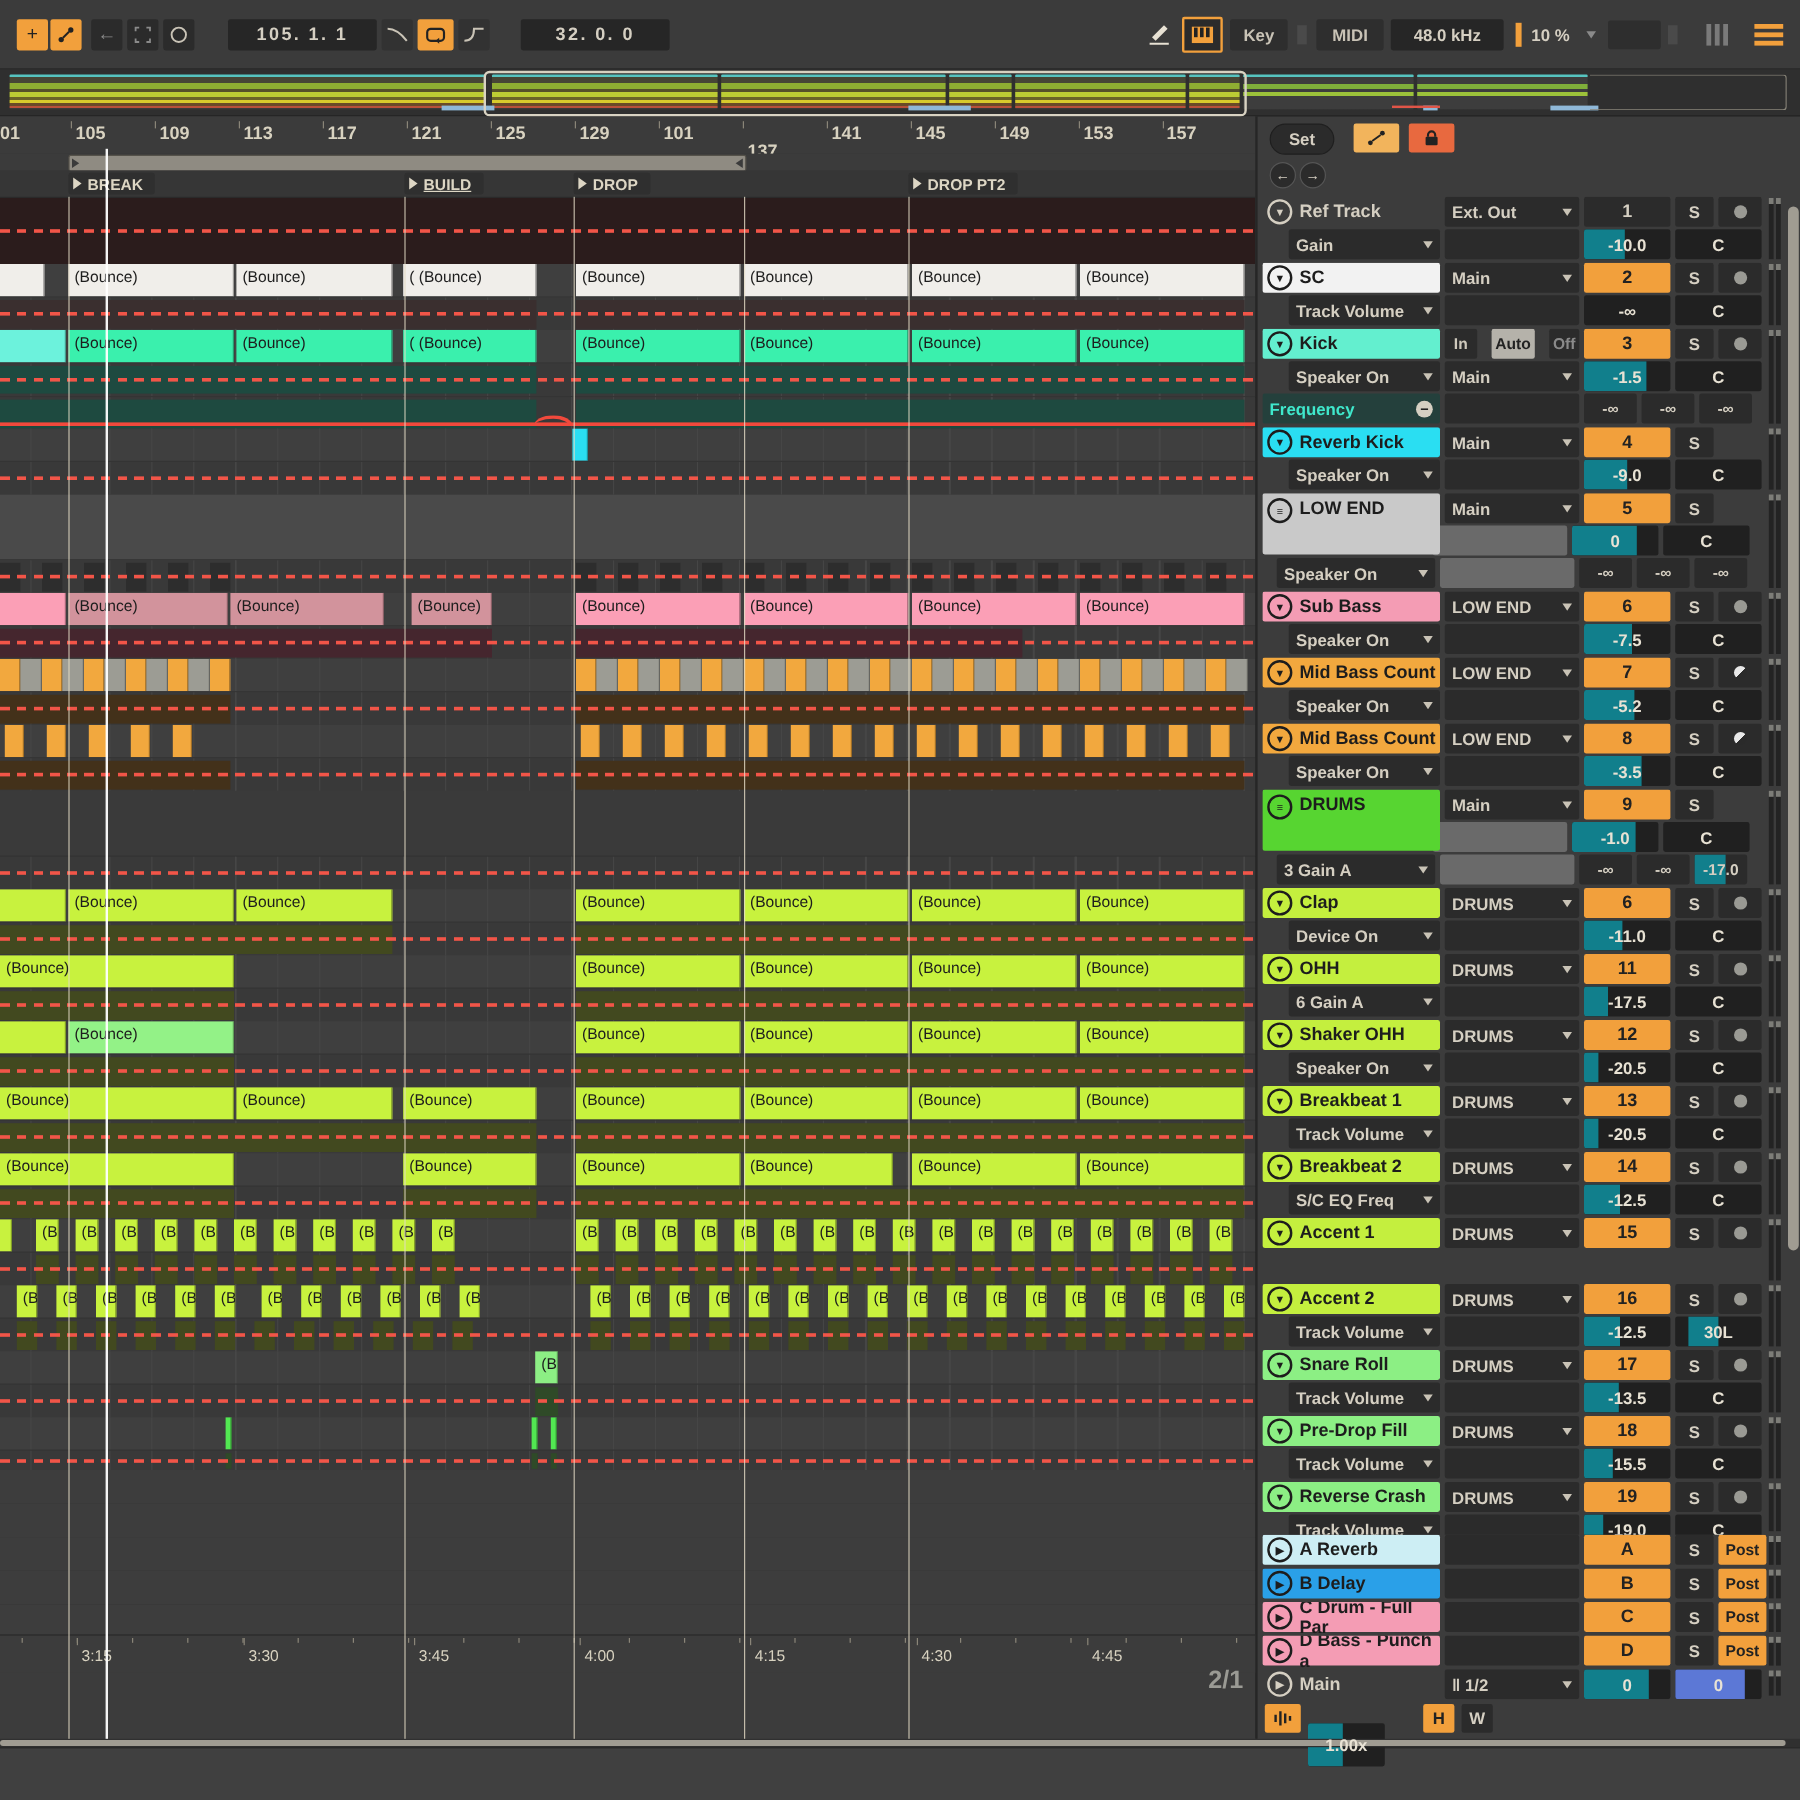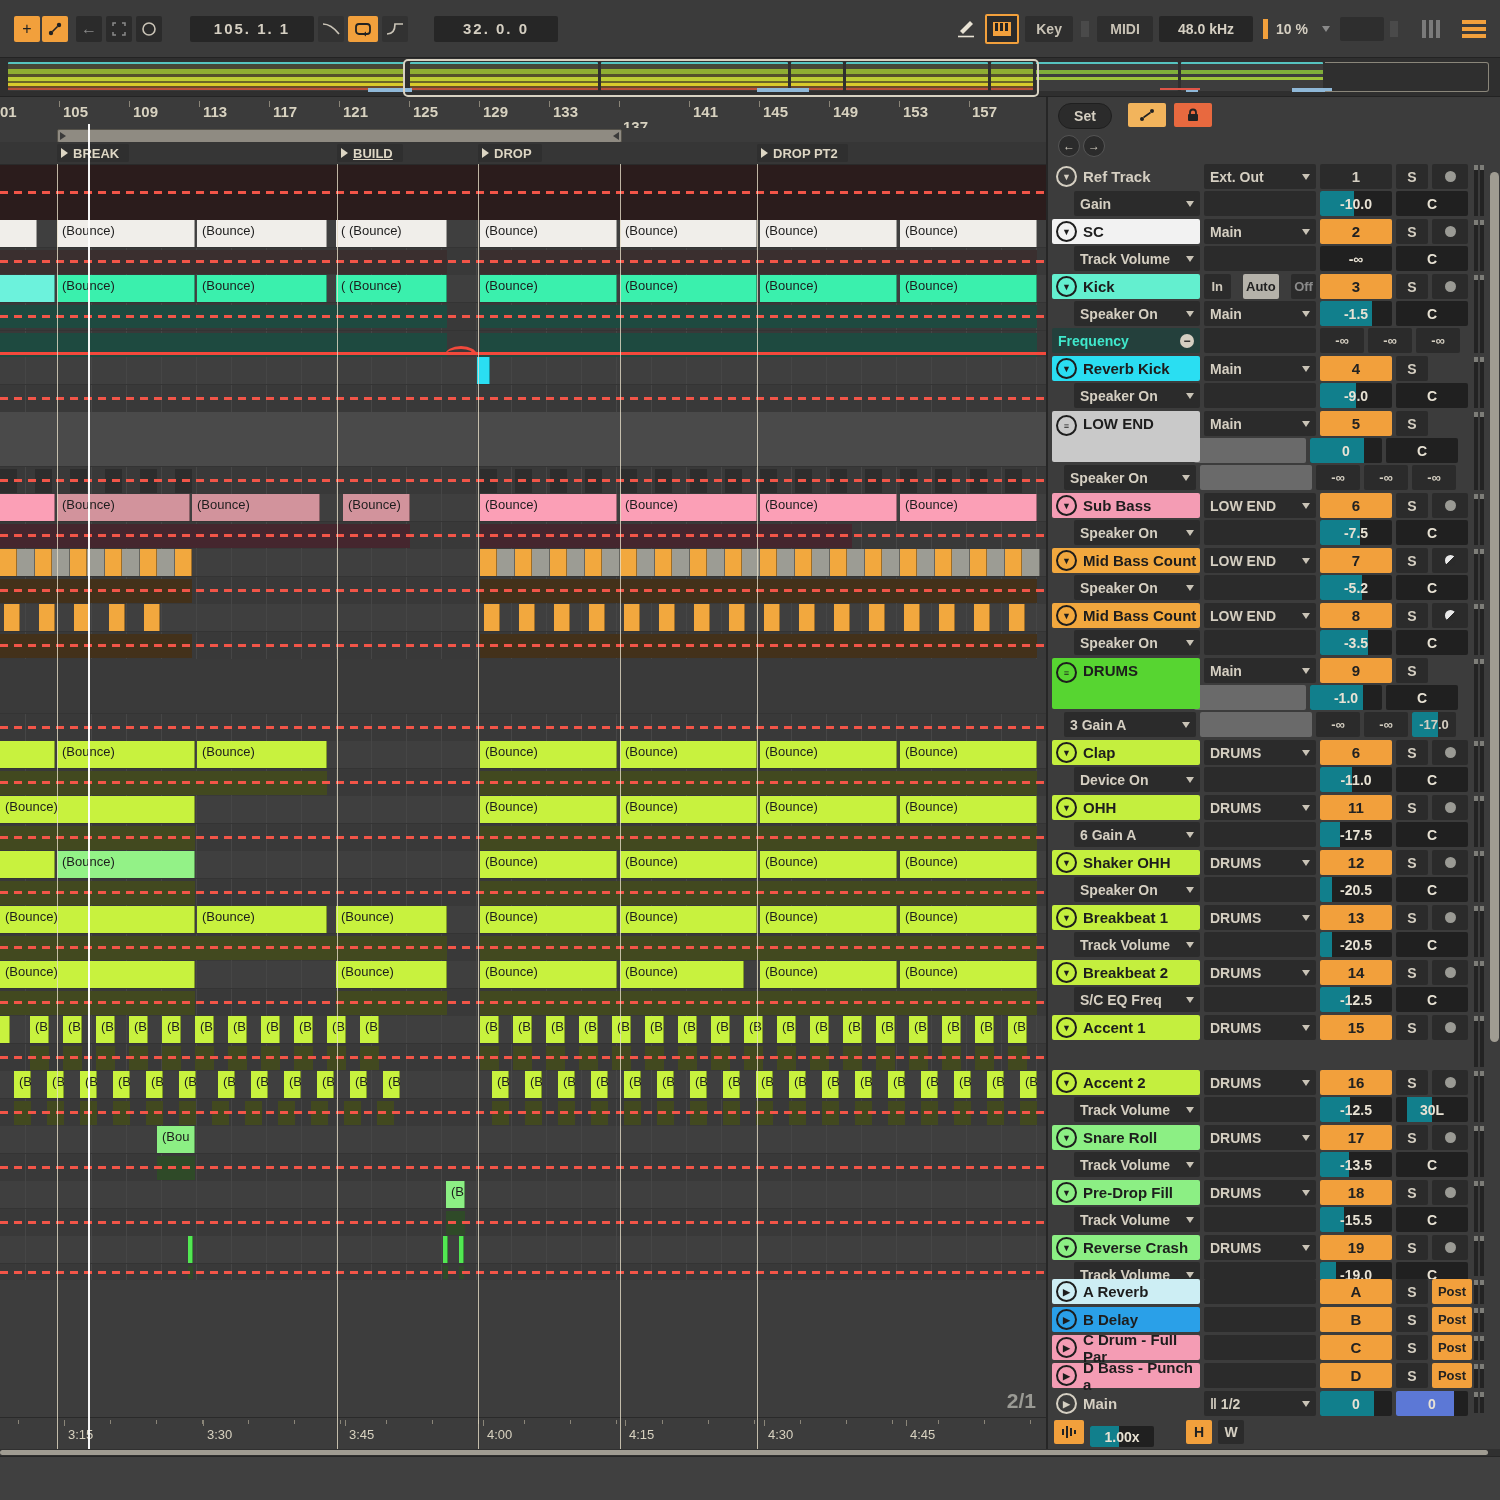--- a/index.html
+++ b/index.html
@@ -231,21 +231,21 @@
           <div class="bmark" style="left: 203px;">113</div>
           <div class="btick" style="left: 269px;"></div>
           <div class="bmark" style="left: 273px;">117</div>
           <div class="btick" style="left: 339px;"></div>
           <div class="bmark" style="left: 343px;">121</div>
           <div class="btick" style="left: 409px;"></div>
           <div class="bmark" style="left: 413px;">125</div>
           <div class="btick" style="left: 479px;"></div>
           <div class="bmark" style="left: 483px;">129</div>
           <div class="btick" style="left: 549px;"></div>
-          <div class="bmark" style="left: 553px;">133</div>
+          <div class="bmark" style="left: 553px;">101</div>
           <div class="btick" style="left: 619px;"></div>
           <div class="bmark" style="left: 623px; margin-top: 15px;">137</div>
           <div class="btick" style="left: 689px;"></div>
           <div class="bmark" style="left: 693px;">141</div>
           <div class="btick" style="left: 759px;"></div>
           <div class="bmark" style="left: 763px;">145</div>
           <div class="btick" style="left: 829px;"></div>
           <div class="bmark" style="left: 833px;">149</div>
           <div class="btick" style="left: 899px;"></div>
           <div class="bmark" style="left: 903px;">153</div>
@@ -633,28 +633,20 @@
               <div class="ublock" style="left: 723px; width: 17px; background: rgb(66, 73, 31);"></div>
               <div class="ublock" style="left: 756px; width: 17px; background: rgb(66, 73, 31);"></div>
               <div class="ublock" style="left: 789px; width: 17px; background: rgb(66, 73, 31);"></div>
               <div class="ublock" style="left: 822px; width: 17px; background: rgb(66, 73, 31);"></div>
               <div class="ublock" style="left: 855px; width: 17px; background: rgb(66, 73, 31);"></div>
               <div class="ublock" style="left: 888px; width: 17px; background: rgb(66, 73, 31);"></div>
               <div class="ublock" style="left: 921px; width: 17px; background: rgb(66, 73, 31);"></div>
               <div class="ublock" style="left: 954px; width: 17px; background: rgb(66, 73, 31);"></div>
               <div class="ublock" style="left: 987px; width: 17px; background: rgb(66, 73, 31);"></div>
               <div class="ublock" style="left: 1020px; width: 17px; background: rgb(66, 73, 31);"></div>
-            </div>
-          </div>
-          <div class="trackblock" style="height: 55px;">
-            <div class="lane grid" style="height: 27px;">
-              <div class="clip" style="left: 157px; width: 38px; background: rgb(140, 239, 132);">(Bou</div>
-            </div>
-            <div class="lane autol dash" style="height: 28px;">
-              <div class="ublock" style="left: 157px; width: 38px; background: rgb(47, 74, 40);"></div>
             </div>
           </div>
           <div class="trackblock" style="height: 55px;">
             <div class="lane grid" style="height: 27px;">
               <div class="clip" style="left: 446px; width: 19px; background: rgb(140, 239, 132);">(B</div>
             </div>
             <div class="lane autol dash" style="height: 28px;">
               <div class="ublock" style="left: 446px; width: 19px; background: rgb(47, 74, 40);"></div>
             </div>
           </div>
@@ -1441,21 +1433,21 @@
         </div>
       <div id="panelfoot">
         <div class="sqbtn" style="left:2px;top:4px;width:30px;background:#f2a03c">
           <svg class="icon-svg" width="16" height="14" viewBox="0 0 16 14">
               <line x1="2" y1="4" x2="2" y2="10" stroke="#222" stroke-width="2"></line>
               <line x1="6" y1="1" x2="6" y2="13" stroke="#222" stroke-width="2"></line>
               <line x1="10" y1="3" x2="10" y2="11" stroke="#222" stroke-width="2"></line>
               <line x1="14" y1="5" x2="14" y2="9" stroke="#222" stroke-width="2"></line>
             </svg>
         </div>
-        <div class="vbox" style="position:absolute;left:38px;top:10px;width:64px;height:21px">
+        <div class="vbox" style="position:absolute;left:38px;top:20px;width:64px;height:36px">
           <div class="vfill" style="width:45%"></div>
             <span class="vlabel">1.00x</span>
         </div>
         <div class="sqbtn" style="left:134px;top:4px;width:26px;background:#f2a03c;color:#222;font-weight:bold;font-size:14px">
             <span>H</span>
           </div>
         <div class="sqbtn" style="left:166px;top:4px;width:26px;background:#2b2b2b;color:#d5cfc2;font-weight:bold;font-size:14px">
             <span>W</span>
           </div>
       </div>

